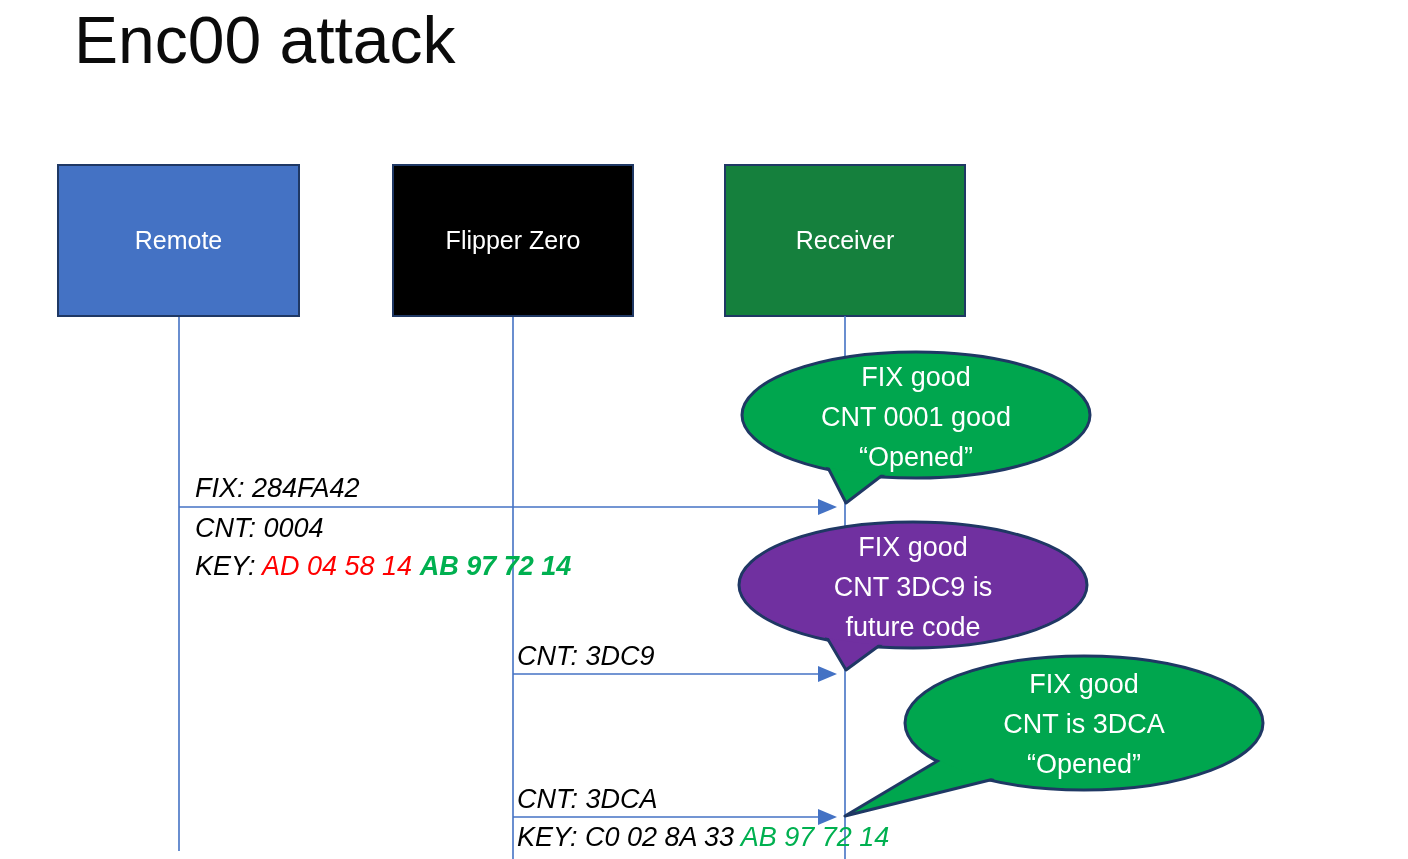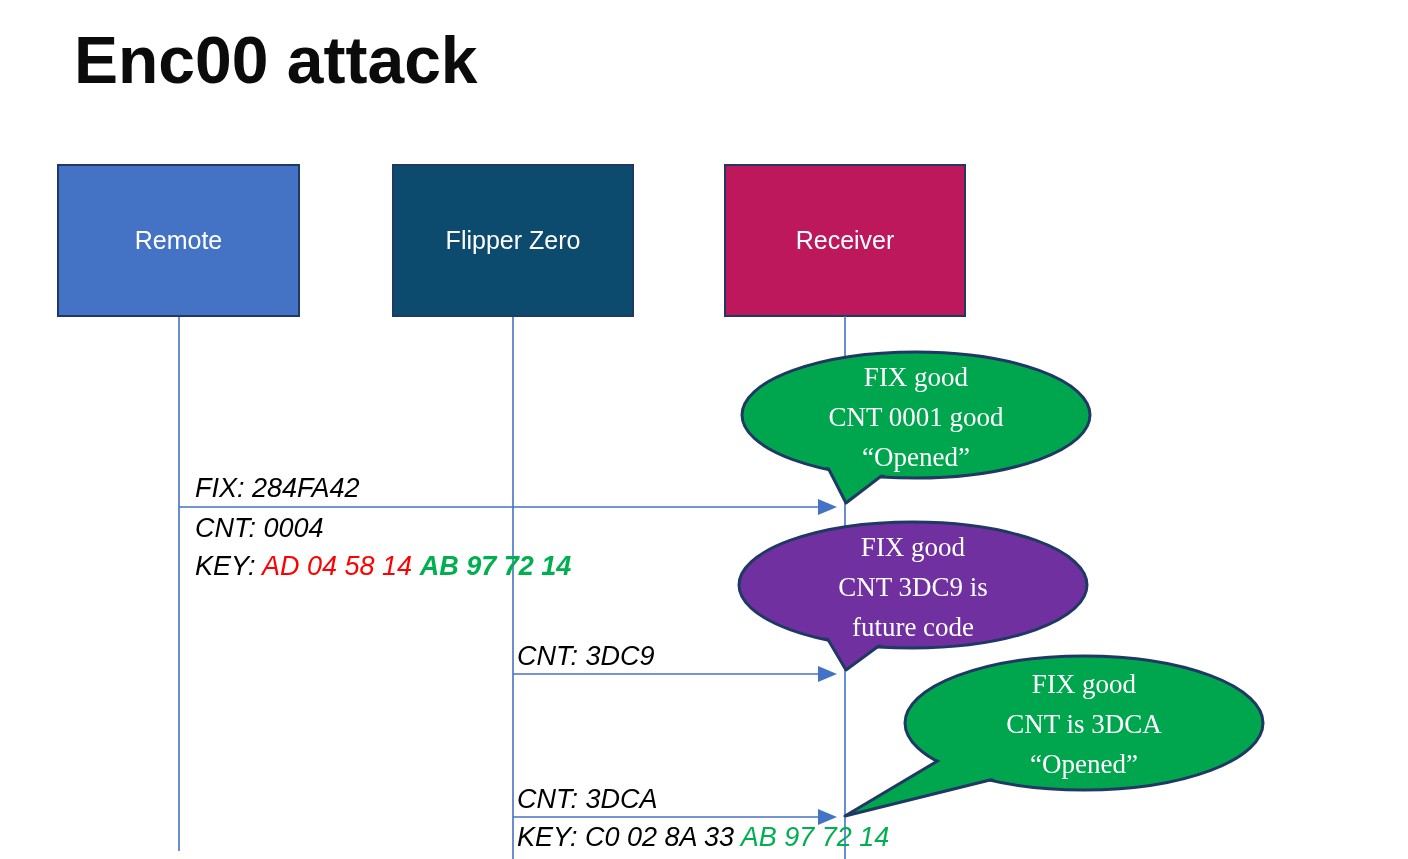--- a/index.html
+++ b/index.html
@@ -1,38 +1,38 @@
 <!DOCTYPE html>
 <html><head>
 <meta charset="utf-8">
 <style>
   html,body{margin:0;padding:0;background:#ffffff;}
   body{font-family:"Liberation Sans", sans-serif;}
   #slide{position:relative;width:1408px;height:859px;background:#ffffff;overflow:hidden;}
 
-  .title{position:absolute;left:74px;top:2px;font-size:66px;font-weight:700;
-         color:#0b0b0b;letter-spacing:0px;margin-top:20px;}
+  .title{position:absolute;left:74px;top:2px;font-size:66px;font-weight:400;
+         color:#0b0b0b;letter-spacing:0px;}
 
   .actor{position:absolute;top:164px;height:153px;display:flex;align-items:center;
          justify-content:center;border:2px solid #1F3864;box-sizing:border-box;}
   .actor span{color:#ffffff;font-size:25px;}
   #actor-remote{left:57px;width:243px;background:#4472C4;}
-  #actor-flipper{left:392px;width:242px;background:#0c4a6e;}
-  #actor-receiver{left:724px;width:242px;background:#be185d;}
+  #actor-flipper{left:392px;width:242px;background:#000000;}
+  #actor-receiver{left:724px;width:242px;background:#15803d;}
 
   svg.layer{position:absolute;left:0;top:0;width:1408px;height:859px;}
 
   .msgline{position:absolute;font-size:27px;color:#000000;white-space:nowrap;font-style:italic;}
   .seg-red{color:#FF0000;}
   .seg-green{color:#00B050;}
   .seg-bold{font-weight:bold;}
 
   .callout-text{position:absolute;display:flex;flex-direction:column;align-items:center;
                 justify-content:center;color:#ffffff;font-size:27px;line-height:40px;
-                text-align:center;font-family:Liberation Serif, serif;}
+                text-align:center;}
 </style>
 </head>
 <body>
 
 <div id="slide">
 
   <div class="title">Enc00 attack</div>
 
   <div class="actor" id="actor-remote">
     <span>Remote</span>

